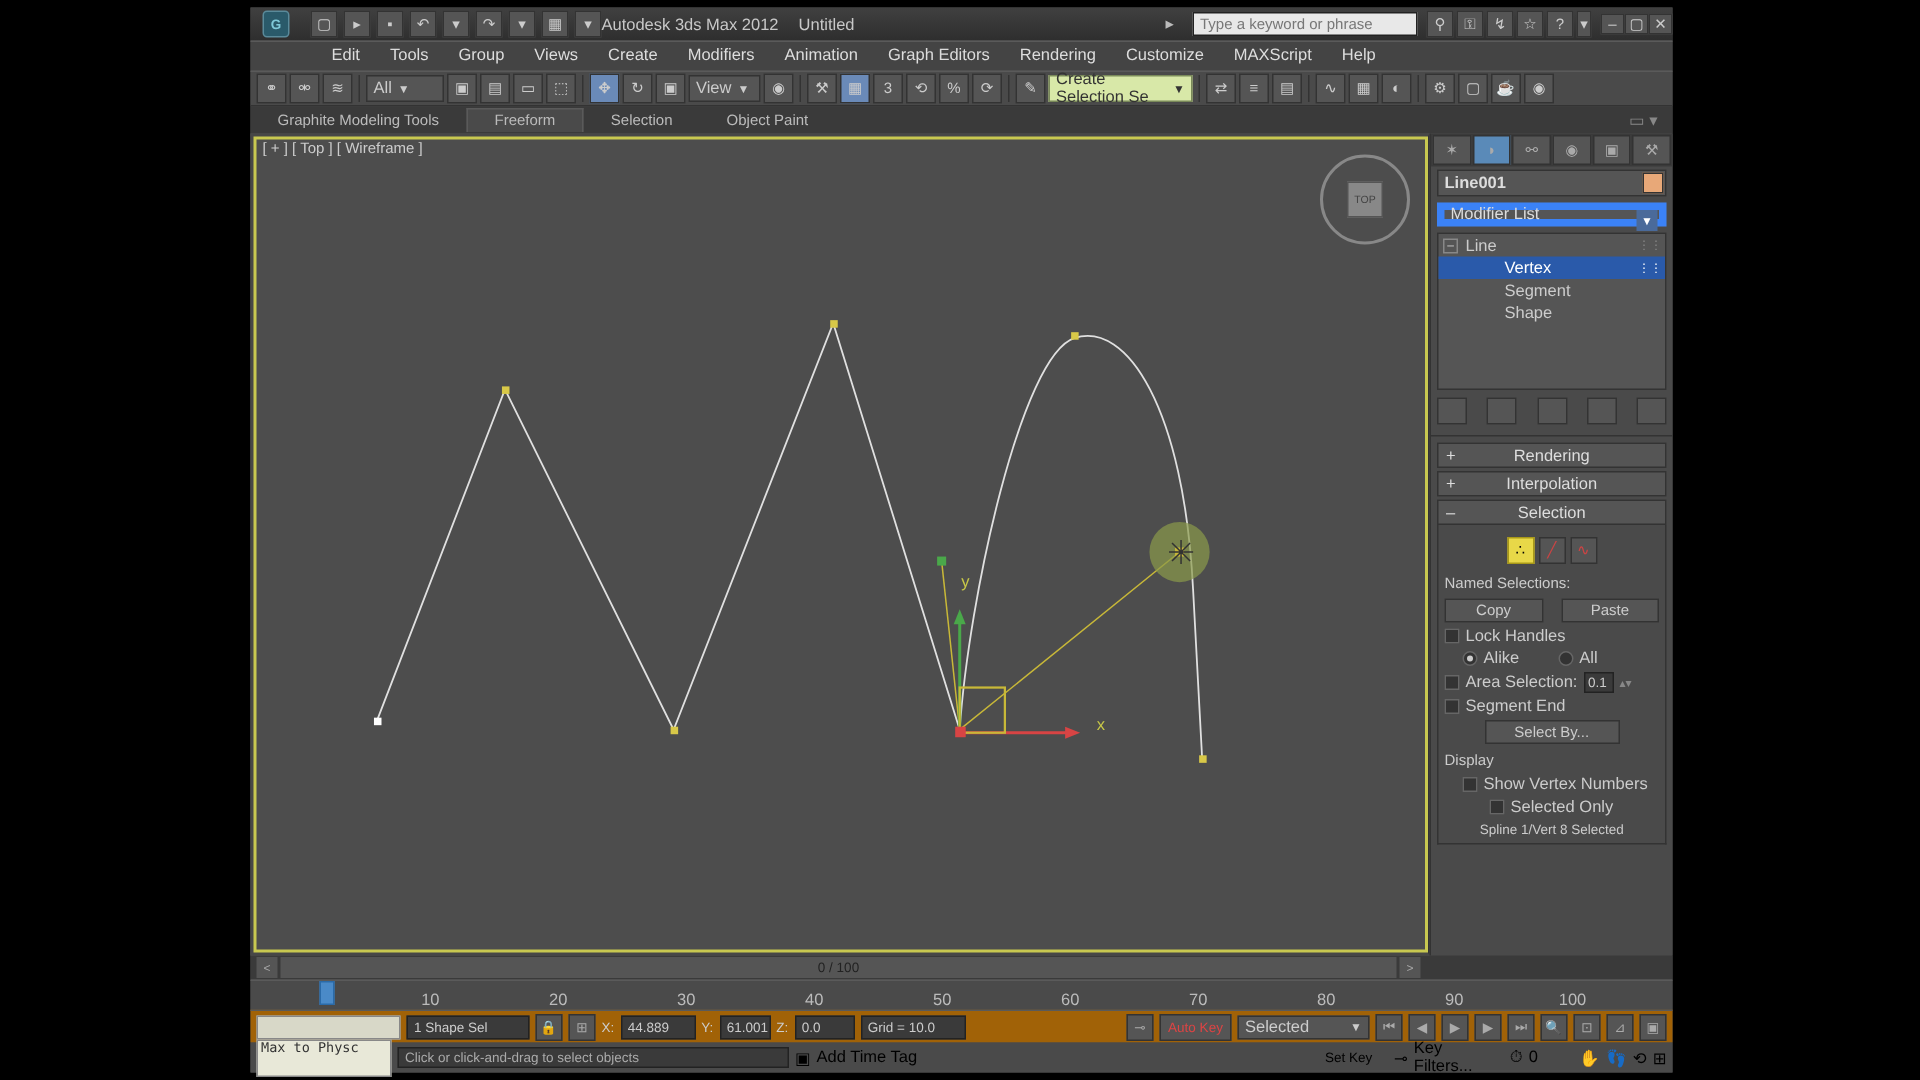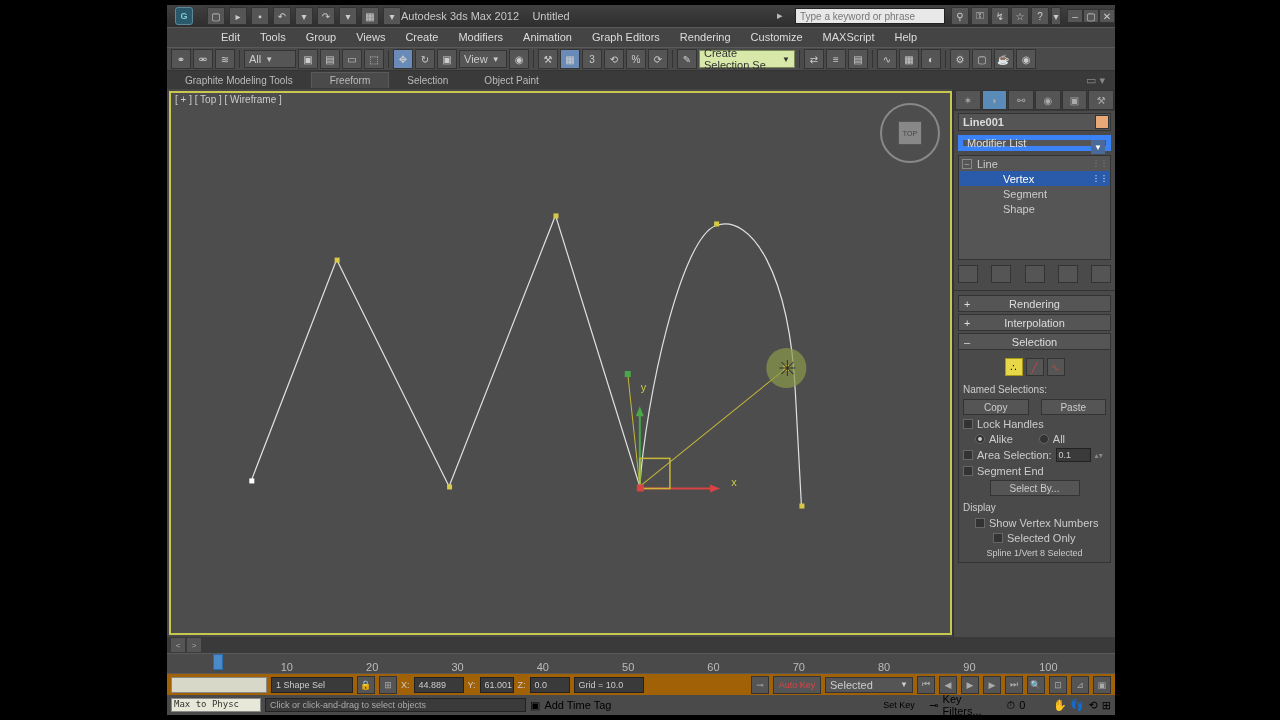--- a/index.html
+++ b/index.html
@@ -58,36 +58,36 @@
 .subobj { display: flex; justify-content: center; gap: 3px; padding: 4px 0; }
 .subobj .so { width: 18px; height: 18px; background: #555; border: 1px solid #333; display: flex; align-items: center; justify-content: center; font-size: 10px; }
 .subobj .so.active { background: #e8d848; border: 1px solid #a89818; }
 .nslabel { color: #ccc; font-size: 10px; margin: 4px 0; }
 .btnrow { display: flex; gap: 12px; justify-content: space-between; }
 .btnrow .btn { flex: 1; height: 16px; background: #555; border: 1px solid #333; color: #ccc; font-size: 10px; display: flex; align-items: center; justify-content: center; }
 .checkrow { display: flex; align-items: center; color: #ccc; font-size: 10px; margin: 3px 0; gap: 4px; }
 .checkrow .cb { width: 10px; height: 10px; background: #333; border: 1px solid #666; }
 .checkrow .rb { width: 10px; height: 10px; border-radius: 50%; background: #333; border: 1px solid #666; }
 .checkrow .rb.on::after { content: ''; display: block; width: 4px; height: 4px; border-radius: 50%; background: #ccc; margin: 2px; }
-.spinner { width: 35px; height: 14px; background: #3a3a3a; border: 1px solid #222; color: #ccc; font-size: 9px; padding: 0 2px; display: flex; align-items: center; }
+.spinner { width: 20px; height: 14px; background: #3a3a3a; border: 1px solid #222; color: #ccc; font-size: 9px; padding: 0 2px; display: flex; align-items: center; }
 .statustext { color: #ccc; font-size: 9px; text-align: center; margin-top: 4px; }
 .timebar { height: 16px; background: #3a3a3a; display: flex; align-items: center; padding: 0 4px; gap: 2px; }
 .timebar .slider { flex: 1; height: 14px; background: #555; position: relative; display: flex; align-items: center; justify-content: center; }
 .timebar .slider .stxt { font-size: 9px; color: #222; }
 .timebar .arr { width: 14px; height: 14px; background: #555; color: #aaa; display: flex; align-items: center; justify-content: center; font-size: 8px; }
 .timeline { height: 20px; background: #4a4a4a; border-top: 1px solid #5a5a5a; position: relative; display: flex; align-items: flex-end; padding: 0 50px; }
 .timeline .tick { position: absolute; bottom: 0; font-size: 9px; color: #bbb; }
 .timeline .th { position: absolute; left: 46px; top: 0; width: 10px; height: 16px; background: #4a8ac8; border: 1px solid #2a6aa8; }
 .statusbar { height: 22px; background: #a16207; border-top: 1px solid #5a5a5a; display: flex; align-items: center; gap: 4px; padding: 0 4px; }
 .statusbar .sbox { height: 16px; background: #3a3a3a; border: 1px solid #222; color: #ccc; font-size: 9px; padding: 0 4px; display: flex; align-items: center; }
 .statusbar .sbtn { width: 18px; height: 18px; background: #555; border: 1px solid #333; display: flex; align-items: center; justify-content: center; color: #aaa; font-size: 9px; }
 .statusbar .sbtn.red { color: #d44; }
 .statusbar2 { height: 20px; background: #4a4a4a; display: flex; align-items: center; gap: 4px; padding: 0 4px; }
 .statusbar2 .hint { flex: 1; background: #3a3a3a; border: 1px solid #222; height: 14px; font-size: 9px; color: #aaa; padding: 0 4px; display: flex; align-items: center; }
-.maxphys { width: 90px; height: 14px; background: #e8e8d8; border: 1px solid #888; font-size: 9px; color: #333; font-family: monospace; padding: 0 2px; }
+.maxphys { width: 90px; height: 25px; background: #e8e8d8; border: 1px solid #888; font-size: 9px; color: #333; font-family: monospace; padding: 0 2px; }
 </style>
 </head>
 <body>
 
 <div class="app">
   <div class="titlebar">
     <div class="logo">G</div>
     <div class="tbuttons">
       <div class="tbtn">▢</div>
       <div class="tbtn">▸</div>
@@ -336,20 +336,23 @@
               </div>
             <div class="statustext">Spline 1/Vert 8 Selected</div>
           </div>
         </div>
       </div>
     </div>
   </div>
 
   <div class="timebar">
     <div class="arr">&lt;</div>
+    <div class="slider">
+        <span class="stxt">0 / 100</span>
+      </div>
     <div class="arr">&gt;</div>
     <div style="width:162px"></div>
   </div>
 
   <div class="timeline">
     <div class="th"></div>
     <div class="tick" style="left:12%"><span>10</span></div>
     <div class="tick" style="left:21%"><span>20</span></div>
     <div class="tick" style="left:30%"><span>30</span></div>
     <div class="tick" style="left:39%"><span>40</span></div>

